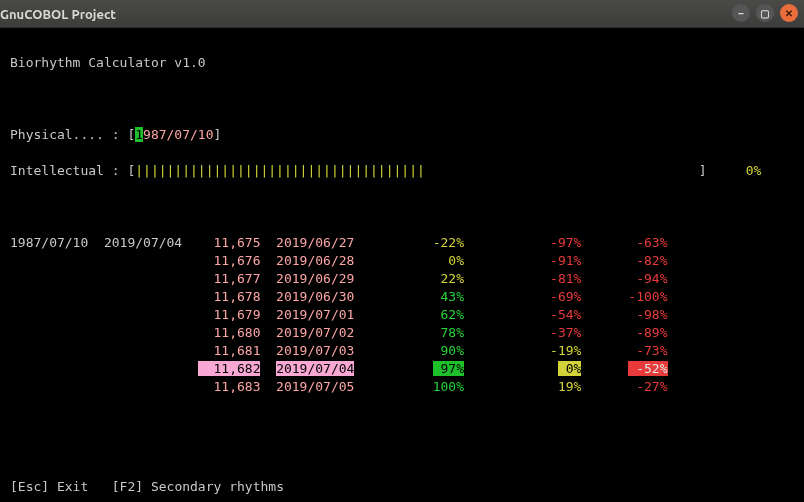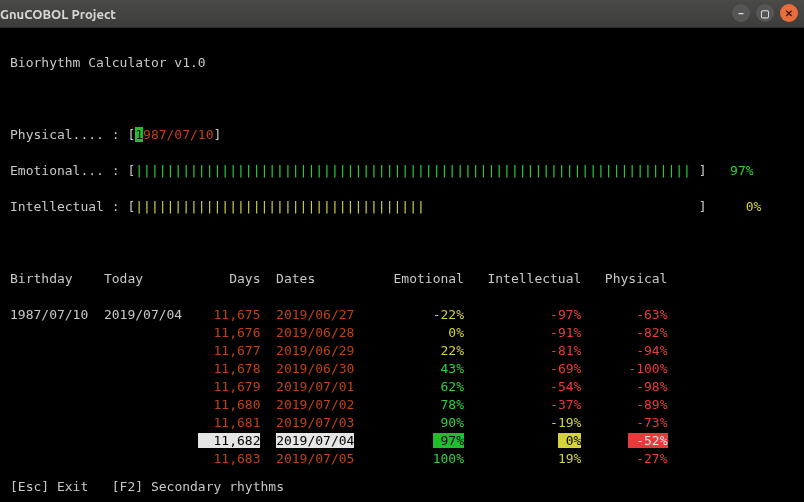--- a/index.html
+++ b/index.html
@@ -45,24 +45,24 @@
     background:#000;
     padding:8px 10px;
     height:calc(100% - 28px);
     white-space:pre;
     line-height:18px;
     letter-spacing:0;
   }
   .g  { color:#27d43a; }
   .y  { color:#d4d43a; }
   .r  { color:#e83a3a; }
-  .w  { color:#c2410c; }
+  .w  { color:#fca5a5; }
   .lbl{ color:#c8c8c8; }
   .cur { background:#1dbf2a; color:#000; }
-  .hlw { background:#e5e5e5; color:#000; }
+  .hlw { background:#f9a8d4; color:#000; }
   .hlg { background:#1dbf2a; color:#000; }
   .hly { background:#d4d43a; color:#000; }
   .hlr { background:#e83a3a; color:#e6e6e6; }
   .row { display:block; }
   #footer { position:absolute; bottom:6px; left:10px; }
 </style>
 </head>
 <body>
 
 <div class="titlebar">
@@ -71,19 +71,17 @@
     <div class="win-btn">–</div>
     <div class="win-btn">▢</div>
     <div class="win-btn close">✕</div>
   </div>
 </div>
 
 <div class="terminal">
 <span class="row lbl">Biorhythm Calculator v1.0</span>
 <span class="row"> </span>
 <span class="row"><span class="lbl">Physical.... : [</span><span><span class="cur" id="bd-first">1</span><span class="w" id="bd-rest">987/07/10</span></span><span class="lbl">]</span></span>
-<span class="row"><span class="lbl">Emotional... :</span> <span class="lbl">[</span><span class="g" id="bar-emo">||||||||||||||||||||||||||||||||||||||||||||||||||||||||||||||||||||||| </span><span class="lbl">]</span>  <span class="g" id="emo-val"> 97%</span></span>
 <span class="row"><span class="lbl">Intellectual :</span> <span class="lbl">[</span><span class="y" id="bar-int">|||||||||||||||||||||||||||||||||||||                                   </span><span class="lbl">]</span>   <span class="y" id="int-val">  0%</span></span>
 <span class="row"> </span>
-<span class="row lbl" id="hdr">Birthday    Today           Days  Dates          Emotional   Intellectual   Physical</span>
 <div id="rows"><span class="row"><span class="lbl">1987/07/10  2019/07/04  </span><span class="w">  11,675</span><span class="w">  2019/06/27  </span><span class="y">        -22%</span><span class="r">           -97%</span><span class="r">       -63%</span></span><span class="row"><span class="lbl">                        </span><span class="w">  11,676</span><span class="w">  2019/06/28  </span><span class="y">          0%</span><span class="r">           -91%</span><span class="r">       -82%</span></span><span class="row"><span class="lbl">                        </span><span class="w">  11,677</span><span class="w">  2019/06/29  </span><span class="y">         22%</span><span class="r">           -81%</span><span class="r">       -94%</span></span><span class="row"><span class="lbl">                        </span><span class="w">  11,678</span><span class="w">  2019/06/30  </span><span class="g">         43%</span><span class="r">           -69%</span><span class="r">      -100%</span></span><span class="row"><span class="lbl">                        </span><span class="w">  11,679</span><span class="w">  2019/07/01  </span><span class="g">         62%</span><span class="r">           -54%</span><span class="r">       -98%</span></span><span class="row"><span class="lbl">                        </span><span class="w">  11,680</span><span class="w">  2019/07/02  </span><span class="g">         78%</span><span class="r">           -37%</span><span class="r">       -89%</span></span><span class="row"><span class="lbl">                        </span><span class="w">  11,681</span><span class="w">  2019/07/03  </span><span class="g">         90%</span><span class="y">           -19%</span><span class="r">       -73%</span></span><span class="row"><span class="lbl">                        </span><span class="hlw">  11,682</span><span class="">  <span class="hlw">2019/07/04</span>  </span><span><span>        </span><span class="hlg"> 97%</span></span><span><span>            </span><span class="hly"> 0%</span></span><span><span>      </span><span class="hlr"> -52%</span></span></span><span class="row"><span class="lbl">                        </span><span class="w">  11,683</span><span class="w">  2019/07/05  </span><span class="g">        100%</span><span class="y">            19%</span><span class="r">       -27%</span></span></div>
 <span class="row lbl" id="footer"><span>[Esc] Exit</span>   <span>[F2] Secondary rhythms</span></span>
 </div>
 
 </body></html>

